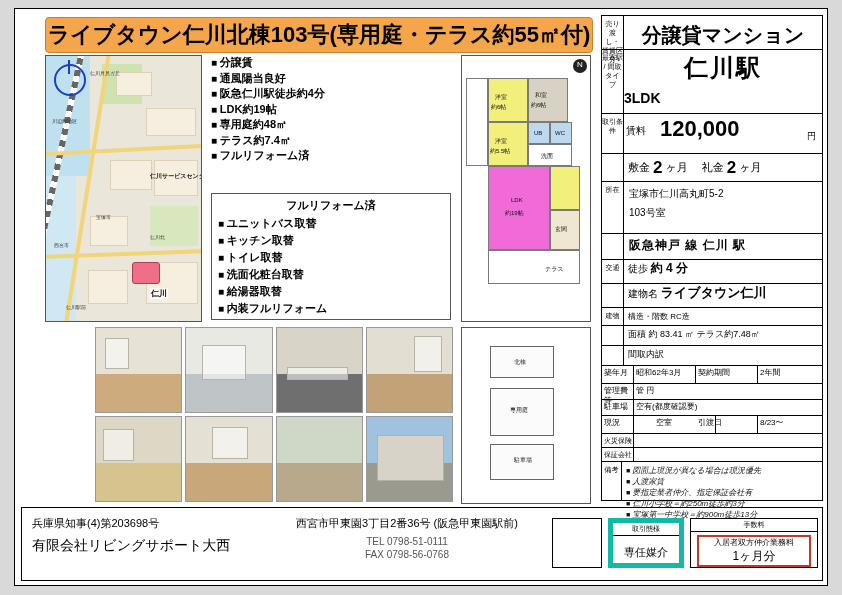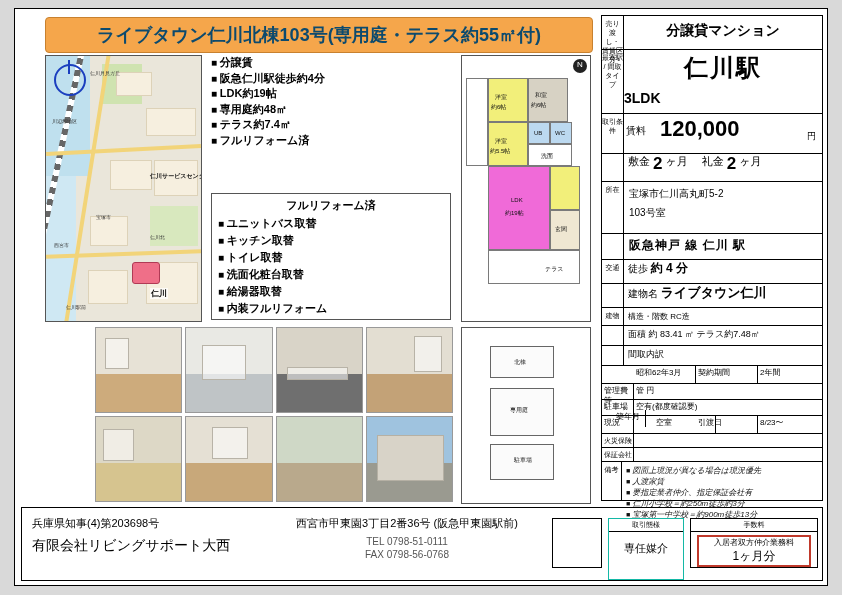--- a/index.html
+++ b/index.html
@@ -13,21 +13,21 @@
     background:#ffffff;border:1px solid #000;box-sizing:border-box;
   }
   
   .left{position:absolute;left:6px;top:6px;width:575px;height:566px;}
   .title-bar{
     position:absolute;left:24px;top:2px;width:546px;height:34px;
     background:#f5a64b;border:1px solid #c8812f;border-radius:4px;
     display:flex;align-items:center;justify-content:center;
   }
   .title-bar span{
-    font-size:18px;font-weight:bold;color:#0c4a6e;letter-spacing:0px;
+    font-size:22px;font-weight:bold;color:#000000;letter-spacing:0px;
     white-space:nowrap;
   }
   .map{
     position:absolute;left:24px;top:40px;width:155px;height:265px;
     border:1px solid #555;overflow:hidden;background:#eae6da;
   }
   .map .water{position:absolute;left:0;top:0;width:44px;height:120px;background:#bfe0ee;}
   .map .water2{position:absolute;left:0;top:120px;width:30px;height:145px;background:#cfe8f3;}
   .map .greens{position:absolute;left:56px;top:8px;width:40px;height:40px;background:#cfe3b0;}
   .map .greens2{position:absolute;left:104px;top:150px;width:48px;height:40px;background:#d8e8be;}
@@ -126,45 +126,45 @@
     position:absolute;left:6px;top:498px;width:802px;height:74px;
     border:1px solid #000;box-sizing:border-box;
   }
   .f-left{position:absolute;left:10px;top:8px;width:210px;}
   .f-left .l1{font-size:11px;}
   .f-left .l2{font-size:14px;margin-top:6px;}
   .f-mid{position:absolute;left:250px;top:8px;width:270px;text-align:center;}
   .f-mid .m1{font-size:11px;}
   .f-mid .m2{font-size:10px;margin-top:4px;line-height:13px;color:#555;}
   .f-box1{position:absolute;left:530px;top:10px;width:50px;height:50px;border:1px solid #000;font-size:8px;text-align:center;padding-top:18px;box-sizing:border-box;}
-  .f-box2{position:absolute;left:586px;top:10px;width:76px;height:62px;border:1px solid #14b8a6;font-size:8px;box-sizing:border-box;}
+  .f-box2{position:absolute;left:586px;top:10px;width:76px;height:50px;border:5px solid #14b8a6;font-size:8px;box-sizing:border-box;}
   .f-box2 .h{border-bottom:1px solid #000;text-align:center;font-size:7px;padding:1px 0;}
   .f-box2 .v{text-align:center;font-size:11px;padding-top:9px;}
   .f-box3{position:absolute;left:668px;top:10px;width:128px;height:50px;border:1px solid #000;font-size:8px;box-sizing:border-box;}
   .f-box3 .h{border-bottom:1px solid #000;text-align:center;font-size:7px;padding:1px 0;}
   .f-box3 .in{margin:3px 6px 0;border:2px solid #c0392b;text-align:center;}
   .f-box3 .in .a{font-size:8px;}
   .f-box3 .in .b{font-size:12px;}
 
   
   .right{position:absolute;left:586px;top:6px;width:222px;height:486px;border:1px solid #000;box-sizing:border-box;}
   .r-row{position:absolute;left:0;width:100%;box-sizing:border-box;border-bottom:1px solid #000;}
   .r-side{
     position:absolute;left:0;top:0;width:22px;height:100%;
     border-right:1px solid #000;box-sizing:border-box;
     font-size:7px;line-height:9px;text-align:center;padding-top:3px;color:#000;
   }
   .r-body{position:absolute;left:22px;right:0;top:0;bottom:0;}
-  .c-type{font-size:14px;font-weight:bold;text-align:center;padding-top:6px;}
+  .c-type{font-size:20px;font-weight:bold;text-align:center;padding-top:6px;}
   .c-stn{font-size:24px;font-weight:bold;text-align:center;letter-spacing:2px;padding-top:2px;}
   .c-ldk{font-size:14px;font-weight:bold;text-align:left;padding-top:2px;}
   .rent-lbl{position:absolute;left:2px;top:10px;font-size:10px;}
   .rent-val{position:absolute;left:36px;top:2px;font-size:22px;font-weight:bold;}
   .rent-unit{position:absolute;right:6px;top:16px;font-size:9px;}
-  .dep{display:flex;align-items:flex-start;height:100%;font-size:11px;padding-left:4px;}
+  .dep{display:flex;align-items:center;height:100%;font-size:11px;padding-left:4px;}
   .dep b{font-size:17px;margin:0 3px;}
   .addr{font-size:10px;line-height:14px;padding:5px 0 0 5px;}
   .line-row{font-size:12px;font-weight:bold;padding:3px 0 0 5px;letter-spacing:1px;}
   .kv{font-size:10px;padding:2px 0 0 4px;line-height:13px;}
   .kv b{font-size:12px;}
   .bld-name{font-size:13px;font-weight:bold;}
   .sg{position:absolute;border-right:1px solid #000;box-sizing:border-box;height:100%;font-size:8px;padding:2px 0 0 2px;line-height:10px;}
   .note-ul{padding:3px 4px 0 4px;}
   .note-ul li{list-style:none;font-size:8px;line-height:11px;color:#111;}
   .note-ul li:before{content:"■";font-size:7px;padding-right:2px;}
@@ -203,20 +203,21 @@
       <div class="lbl b" style="left:104px;top:116px;">仁川サービスセンター</div>
       <div class="lbl" style="left:50px;top:158px;">宝塚市</div>
       <div class="lbl" style="left:104px;top:178px;">仁川北</div>
       <div class="lbl" style="left:20px;top:248px;">仁川駅前</div>
       <div class="lbl" style="left:8px;top:186px;">西宮市</div>
       <div class="stn">仁川</div>
     </div>
 
     <ul class="feat-list">
       <li>分譲賃</li>
+      <li>通風陽当良好</li>
       <li>阪急仁川駅徒歩約4分</li>
       <li>LDK約19帖</li>
       <li>専用庭約48㎡</li>
       <li>テラス約7.4㎡</li>
       <li>フルリフォーム済</li>
     </ul>
 
     <div class="reform-box">
       <div class="hd">フルリフォーム済</div>
       <ul>
@@ -423,21 +424,21 @@
     </div>
 
     <div class="r-row" style="top:330px;height:20px;">
       <div class="r-side"></div>
       <div class="r-body">
           <div class="kv" style="font-size:9px;">間取内訳</div>
         </div>
     </div>
 
     <div class="r-row" style="top:350px;height:18px;">
-      <div class="sg" style="left:12px;width:32px;margin-top:44px;">築年月</div>
+      <div class="sg" style="left:0;width:32px;">築年月</div>
       <div class="sg" style="left:32px;width:62px;">昭和62年3月</div>
       <div class="sg" style="left:94px;width:62px;">契約期間</div>
       <div class="sg" style="left:156px;width:64px;border-right:none;">2年間</div>
     </div>
 
     <div class="r-row" style="top:368px;height:16px;">
       <div class="sg" style="left:0;width:32px;">管理費等</div>
       <div class="sg" style="left:32px;width:188px;border-right:none;">管 円</div>
     </div>
 

